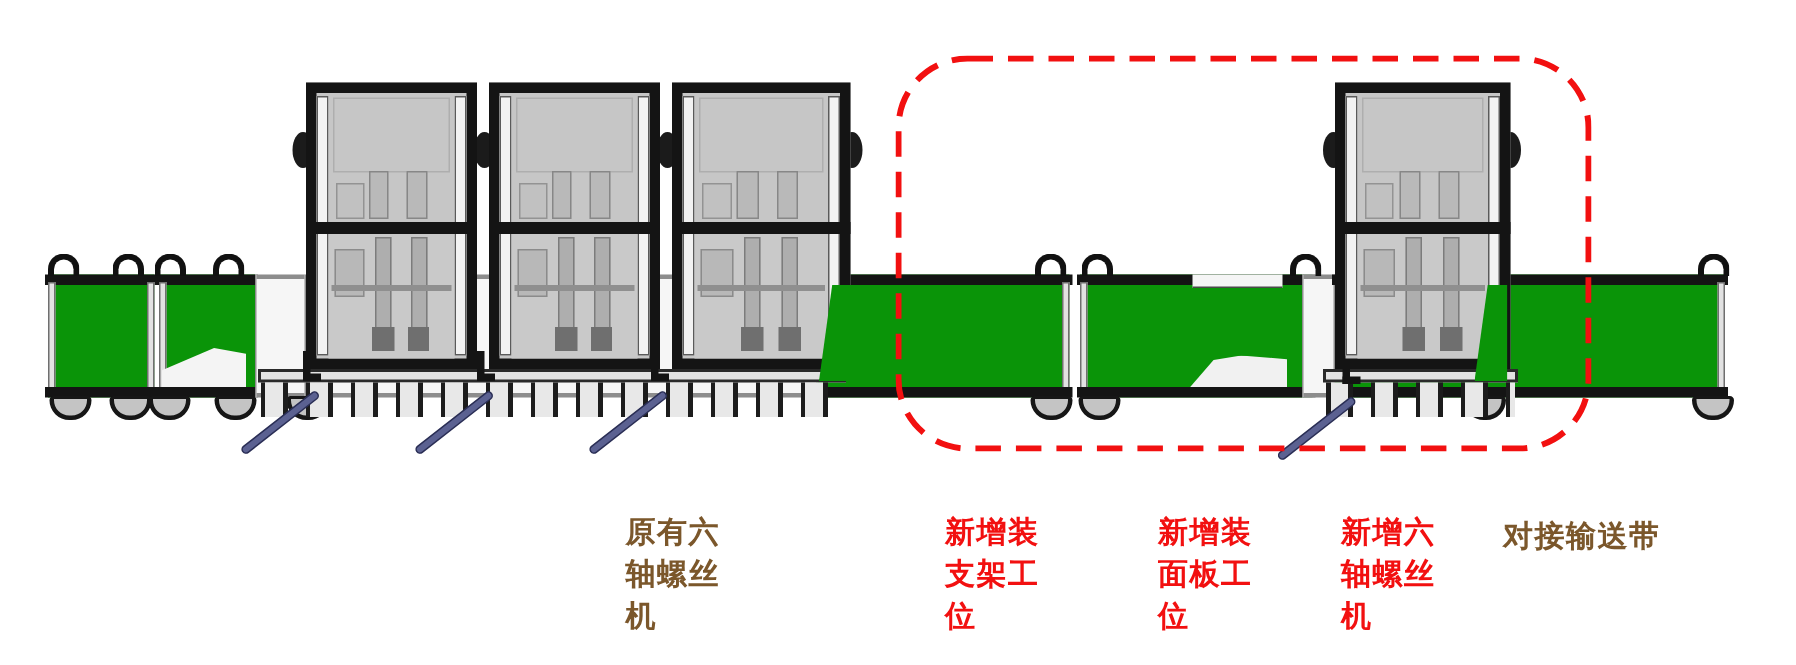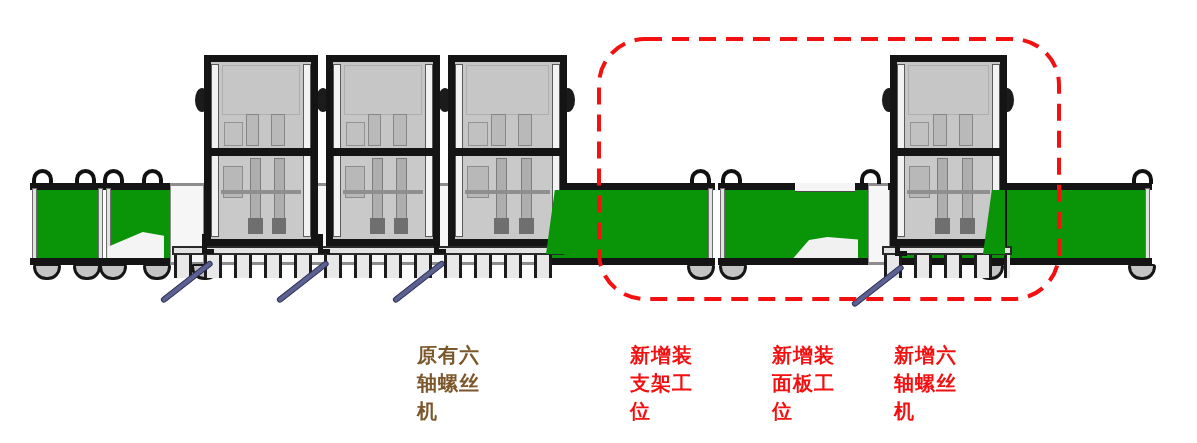--- a/index.html
+++ b/index.html
@@ -261,14 +261,17 @@
   <div class="label red l3">
     <div>新增装</div>
     <div>面板工</div>
     <div>位</div>
   </div>
   <div class="label red l4">
     <div>新增六</div>
     <div>轴螺丝</div>
     <div>机</div>
   </div>
+  <div class="label brown l5">
+    <div>对接输送带</div>
+  </div>
 
 </div>
 
 </body></html>

